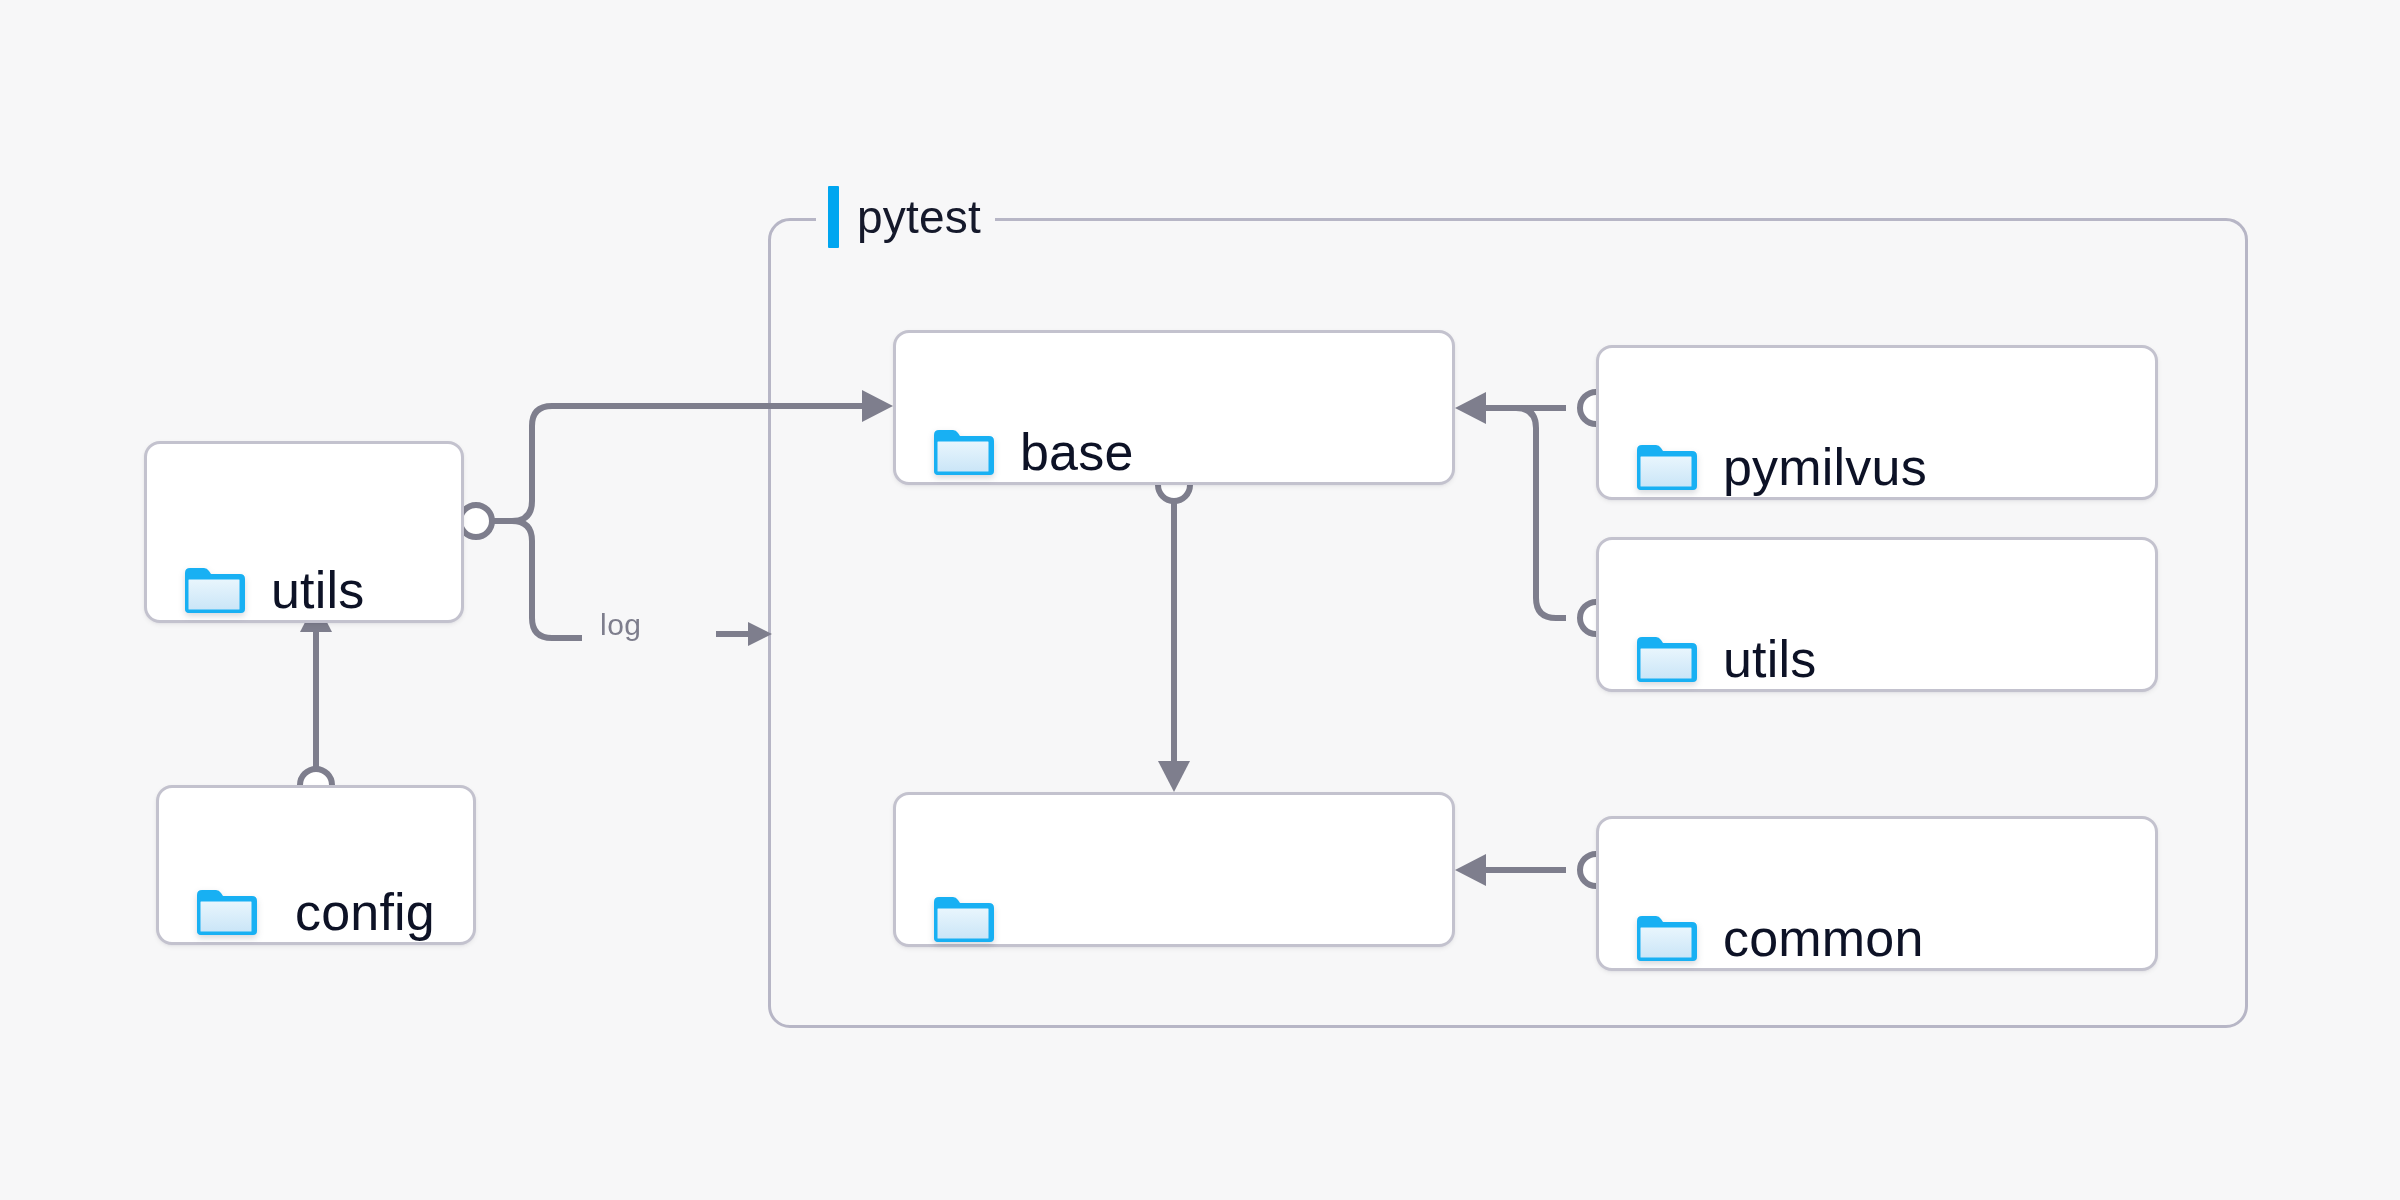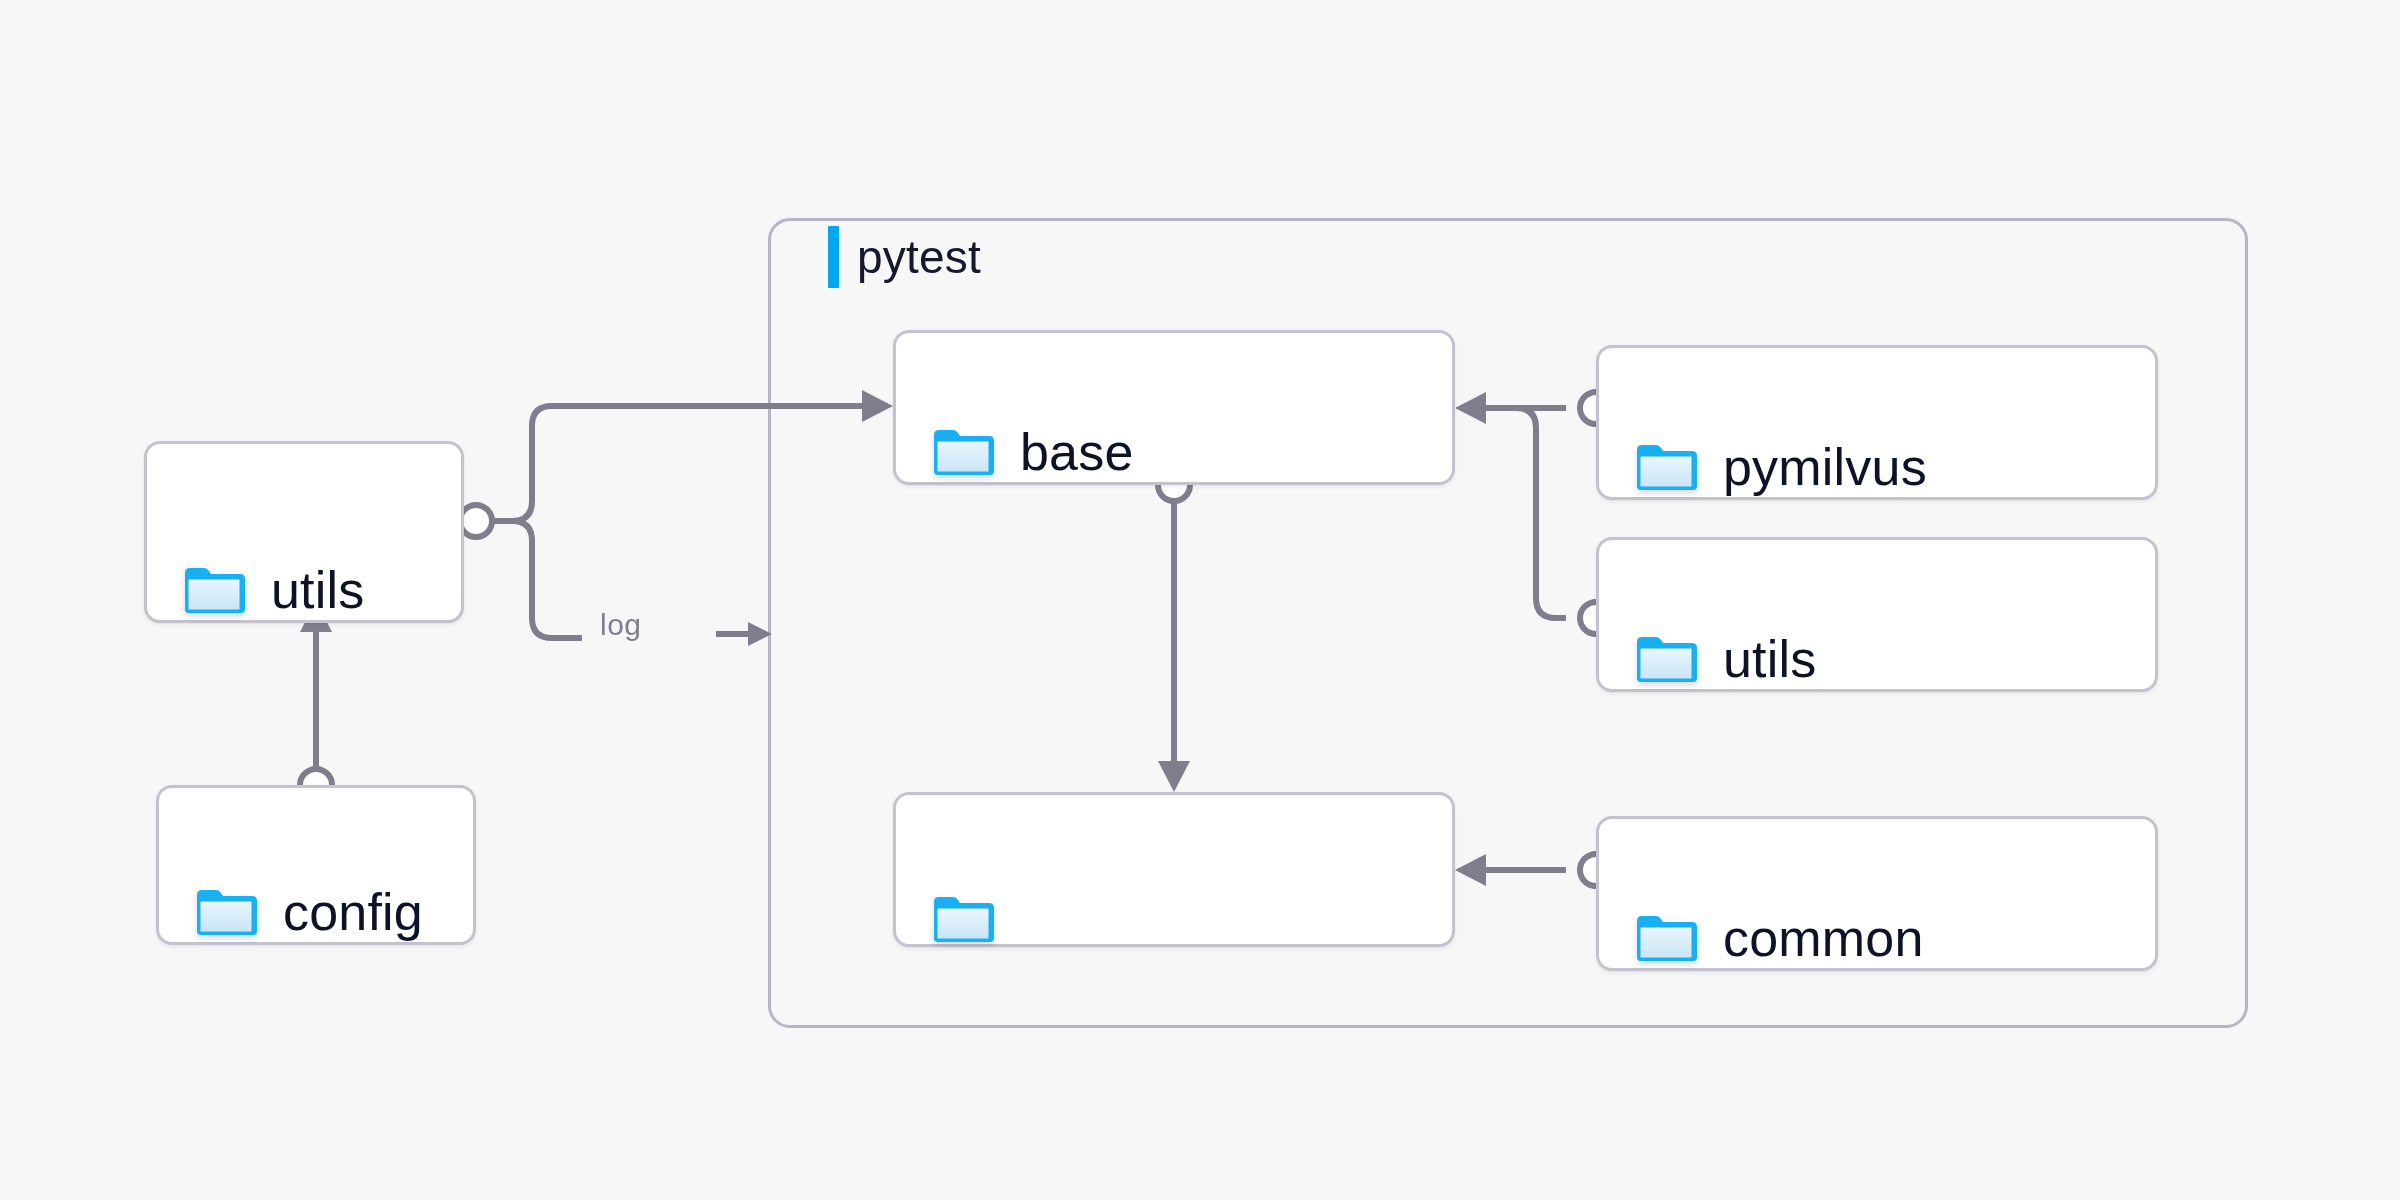--- a/index.html
+++ b/index.html
@@ -25,21 +25,20 @@
     border-radius: 22px;
     background: rgba(255,255,255,0.0);
   }
   .group-label-wrap {
     position: absolute;
     display: flex;
     align-items: center;
     gap: 18px;
     background: #f7f7f8;
     padding: 0 14px 0 12px;
-    margin-top: 40px;
   }
   .group-accent-bar {
     width: 11px;
     height: 62px;
     background: #00a6f0;
     border-radius: 1px;
     flex: 0 0 auto;
   }
   .group-label-text {
     font-size: 46px;
@@ -181,21 +180,21 @@
           <svg class="folder-icon" viewBox="0 0 62 50">
             <defs>
               <linearGradient id="fg2" x1="0" y1="0" x2="0" y2="1">
                 <stop offset="0%" stop-color="#eaf6fd"></stop>
                 <stop offset="100%" stop-color="#c9e5f7"></stop>
               </linearGradient>
             </defs>
             <path d="M2 8 q0-5 5-5 h14 q3 0 5 3 l2 3 h29 q5 0 5 5 v30 q0 4-4 4 h-52 q-4 0-4-4 z" fill="#18b0f3"></path>
             <rect x="4" y="13" width="54" height="33" rx="2" fill="url(#fg2)" stroke="#18b0f3" stroke-width="3"></rect>
           </svg>
-          <span class="node-label" style="color: rgb(13, 18, 38);">config</span>
+          <span class="node-label" style="color: rgb(13, 18, 38); margin-left: 12px;">config</span>
         </div>
       </div>
       <div class="node" id="node-base" style="left: 893px; top: 330px; width: 562px; height: 155px; border-color: rgb(195, 194, 206); background: rgb(255, 255, 255);">
         <div class="node-inner">
           <svg class="folder-icon" viewBox="0 0 62 50">
             <defs>
               <linearGradient id="fg3" x1="0" y1="0" x2="0" y2="1">
                 <stop offset="0%" stop-color="#eaf6fd"></stop>
                 <stop offset="100%" stop-color="#c9e5f7"></stop>
               </linearGradient>

